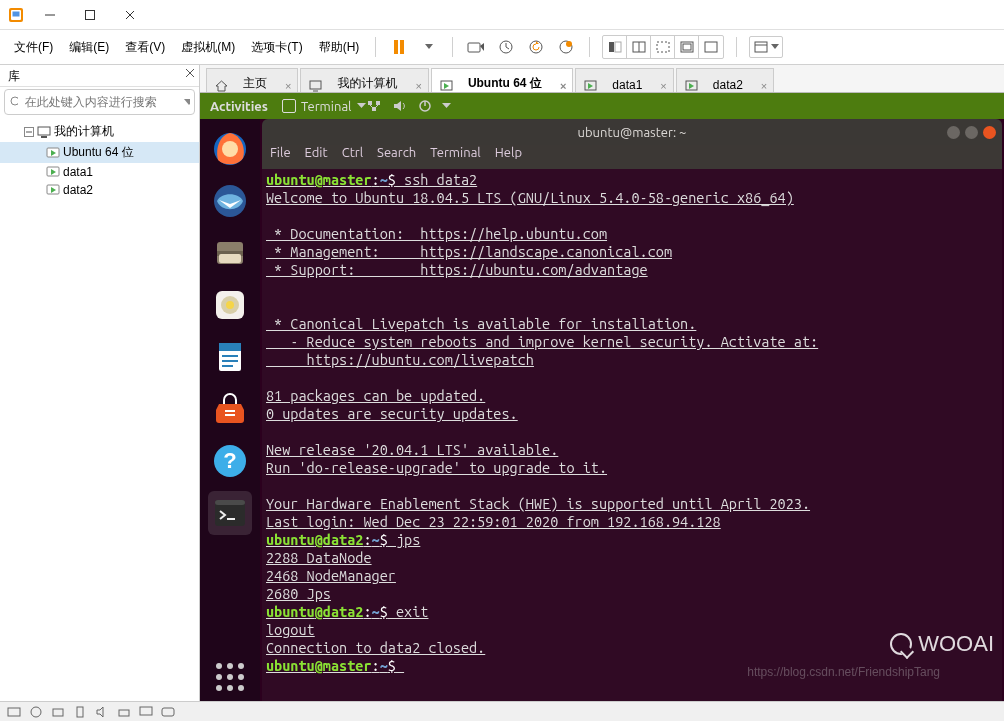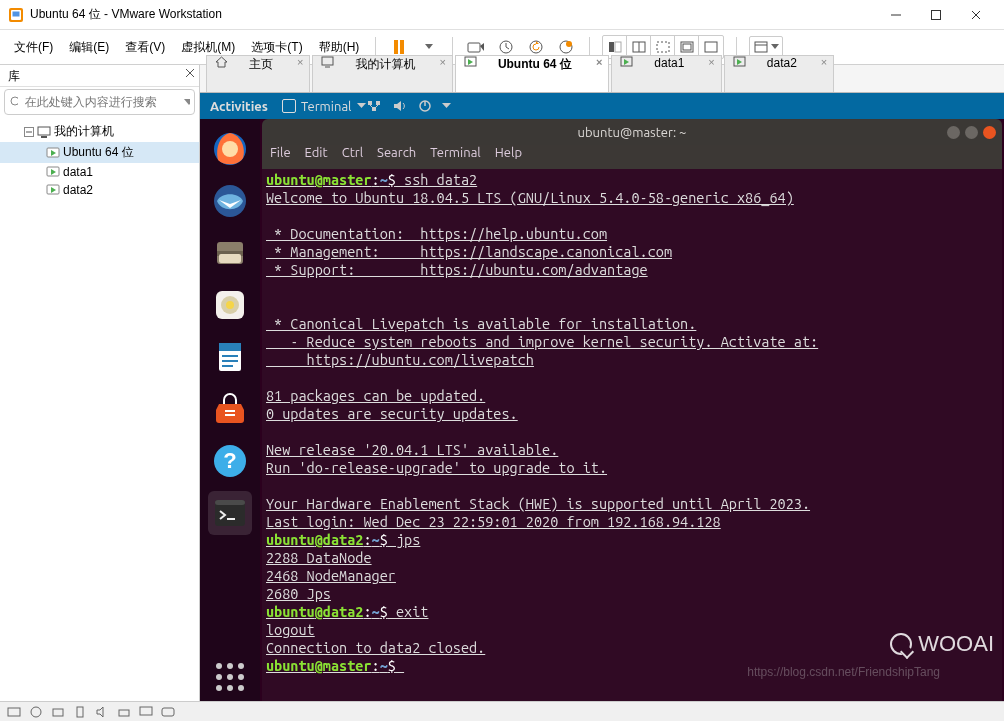--- a/index.html
+++ b/index.html
@@ -30,27 +30,27 @@
   .side-search input { flex: 1; border: none; outline: none; padding: 0 4px; font-size: 12px; background: transparent; }
   .tree { padding: 4px 0; }
   .tree-row { display: flex; align-items: center; padding: 2px 4px; gap: 3px; }
   .tree-row.selected { background: #d6e8f6; }
   .indent1 { padding-left: 24px; }
   .indent2 { padding-left: 46px; }
   .vm-icon { width: 14px; height: 14px; display: inline-block; }
   
   .content { flex: 1; display: flex; flex-direction: column; background: #ccc; }
   .tabs { height: 28px; background: #f5f5f5; display: flex; align-items: flex-end; padding-left: 6px; gap: 2px; border-bottom: 1px solid #bbb; }
-  .tab { height: 37px; padding: 0 6px 0 8px; display: flex; align-items: flex-start; gap: 21px; background: #ececec; border: 1px solid #ccc; border-bottom: none; font-size: 12px; }
+  .tab { height: 24px; padding: 0 6px 0 8px; display: flex; align-items: flex-end; gap: 15px; background: #ececec; border: 1px solid #ccc; border-bottom: none; font-size: 12px; }
   .tab.active { background: #fff; font-weight: bold; }
   .tab .close-x { font-size: 11px; color: #888; margin-left: 3px; }
   
   
   .vm { flex: 1; background: #2c001e; display: flex; flex-direction: column; position: relative; }
-  .topbar { height: 26px; background: #0369a1; color: #ddd; display: flex; align-items: center; padding: 0 10px; font-size: 13px; font-family: Ubuntu, sans-serif; }
+  .topbar { height: 26px; background: #4d7c0f; color: #ddd; display: flex; align-items: center; padding: 0 10px; font-size: 13px; font-family: Ubuntu, sans-serif; }
   .topbar .left { display: flex; align-items: center; gap: 14px; }
   .topbar .center { flex: 1; text-align: center; font-weight: 600; }
   .topbar .right { display: flex; align-items: center; gap: 10px; }
   .term-menu-btn { display: flex; align-items: center; gap: 5px; }
   .sq-icon { width: 14px; height: 14px; border: 1.5px solid #ddd; border-radius: 2px; display: inline-block; }
   .dot { width: 8px; height: 8px; border-radius: 50%; background: #aaa; display: inline-block; margin-left: 4px; }
   
   .vm-body { flex: 1; display: flex; }
   .dock { width: 60px; background: rgba(30,5,25,0.9); display: flex; flex-direction: column; align-items: center; padding-top: 8px; gap: 8px; }
   .dock-icon { width: 44px; height: 44px; border-radius: 6px; display: flex; align-items: center; justify-content: center; }
@@ -81,21 +81,20 @@
 </style>
 </head>
 <body>
 
 <div class="titlebar">
   <svg class="app-icon" viewBox="0 0 16 16">
       <rect x="1" y="1" width="14" height="14" rx="2" fill="#f38b00"></rect>
       <rect x="3" y="3" width="10" height="10" rx="1" fill="#fff"></rect>
       <rect x="4.5" y="4.5" width="7" height="5" fill="#5294e2"></rect>
     </svg>
-  <span class="title">Ubuntu 64 位 - VMware Workstation</span>
   <div class="win-ctrl">
     <div class="win-btn">
         <svg width="12" height="12" viewBox="0 0 12 12">
           <line x1="1" y1="6" x2="11" y2="6" stroke="#333"></line>
         </svg>
       </div>
     <div class="win-btn">
         <svg width="12" height="12" viewBox="0 0 12 12">
           <rect x="1.5" y="1.5" width="9" height="9" fill="none" stroke="#333"></rect>
         </svg>

